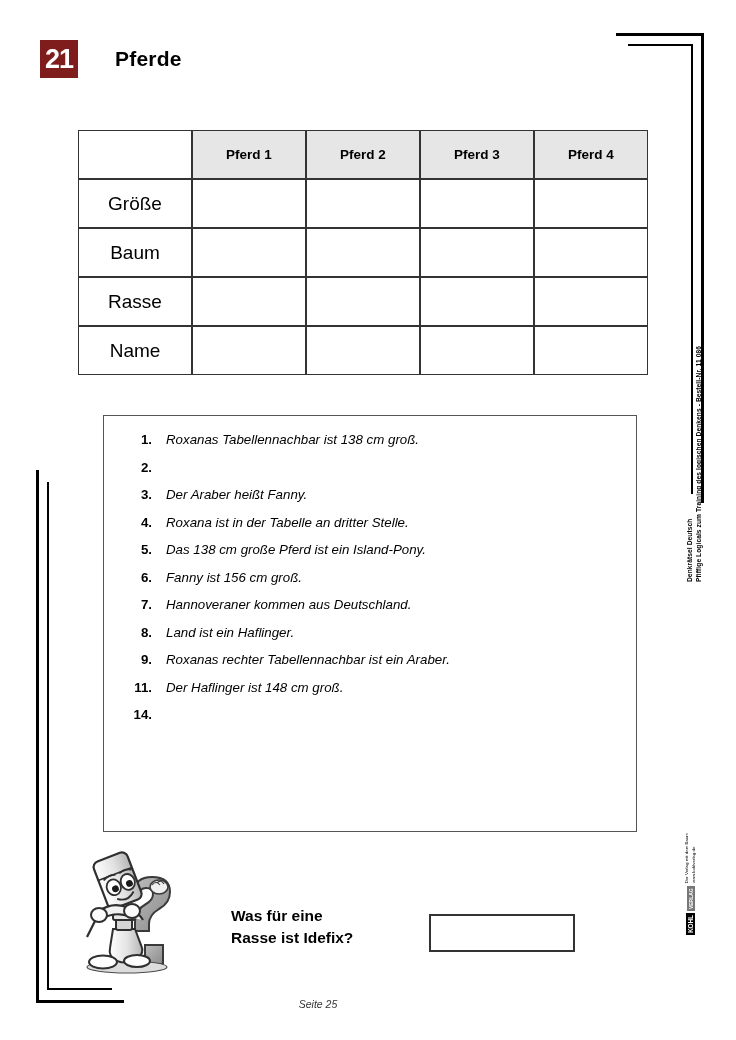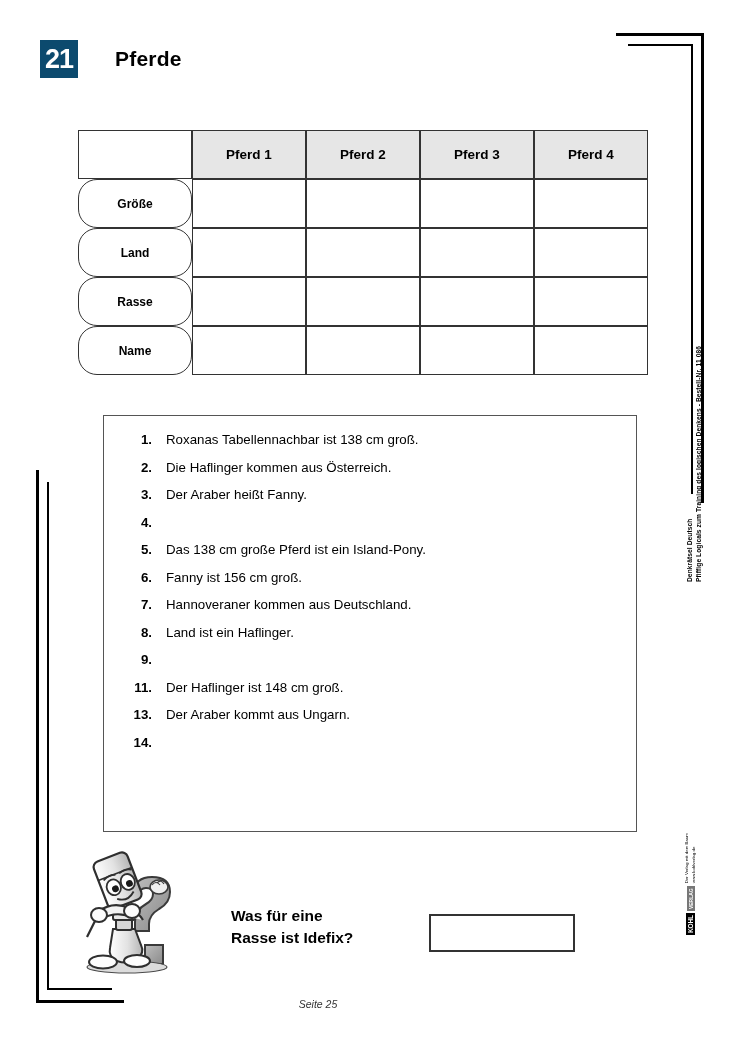--- a/index.html
+++ b/index.html
@@ -49,21 +49,21 @@
   .page-header {
     position: absolute;
     top: 40px;
     left: 40px;
     display: flex;
     align-items: center;
   }
   .exercise-number {
     width: 38px;
     height: 38px;
-    background: #0c4a6e;
+    background: #7f1d1d;
     color: #ffffff;
     font-size: 27px;
     font-weight: bold;
     display: flex;
     align-items: center;
     justify-content: center;
     letter-spacing: -1px;
   }
   .header-title {
     margin-left: 37px;
@@ -94,24 +94,23 @@
     background: #ffffff;
     box-sizing: border-box;
   }
   table.puzzle-grid th {
     background: #e6e6e6;
     font-size: 13.5px;
     font-weight: bold;
   }
   td.row-header {
     background: #e6e6e6;
-    font-size: 12px;
-    font-weight: bold;
+    font-size: 19px;
+    font-weight: normal;
     width: 122px;
-    border-radius: 19px;
   }
   td.corner-blank {
     background: #ffffff;
     border: none;
     width: 122px;
   }
 
   
   .clue-box {
     position: absolute;
@@ -136,20 +135,21 @@
     font-size: 13.3px;
   }
   .clue-num {
     width: 28px;
     text-align: right;
     font-weight: bold;
     flex: 0 0 28px;
   }
   .clue-text {
     margin-left: 14px;
+    font-style: italic;
   }
 
   
   .mascot {
     position: absolute;
     top: 845px;
     left: 75px;
     width: 112px;
     height: 132px;
   }
@@ -269,21 +269,21 @@
       <th>Pferd 4</th>
     </tr>
     <tr>
       <td class="row-header">Größe</td>
       <td></td>
       <td></td>
       <td></td>
       <td></td>
     </tr>
     <tr>
-      <td class="row-header">Land</td>
+      <td class="row-header">Baum</td>
       <td></td>
       <td></td>
       <td></td>
       <td></td>
     </tr>
     <tr>
       <td class="row-header">Rasse</td>
       <td></td>
       <td></td>
       <td></td>
@@ -301,55 +301,52 @@
 </div>
 
 <div class="clue-box">
   <ol class="clue-list">
     <li class="clue-item">
       <span class="clue-num">1.</span>
       <span class="clue-text">Roxanas Tabellennachbar ist 138 cm groß.</span>
     </li>
     <li class="clue-item">
       <span class="clue-num">2.</span>
-      <span class="clue-text">Die Haflinger kommen aus Österreich.</span>
     </li>
     <li class="clue-item">
       <span class="clue-num">3.</span>
       <span class="clue-text">Der Araber heißt Fanny.</span>
     </li>
     <li class="clue-item">
       <span class="clue-num">4.</span>
+      <span class="clue-text">Roxana ist in der Tabelle an dritter Stelle.</span>
     </li>
     <li class="clue-item">
       <span class="clue-num">5.</span>
       <span class="clue-text">Das 138 cm große Pferd ist ein Island-Pony.</span>
     </li>
     <li class="clue-item">
       <span class="clue-num">6.</span>
       <span class="clue-text">Fanny ist 156 cm groß.</span>
     </li>
     <li class="clue-item">
       <span class="clue-num">7.</span>
       <span class="clue-text">Hannoveraner kommen aus Deutschland.</span>
     </li>
     <li class="clue-item">
       <span class="clue-num">8.</span>
       <span class="clue-text">Land ist ein Haflinger.</span>
     </li>
     <li class="clue-item">
       <span class="clue-num">9.</span>
+      <span class="clue-text">Roxanas rechter Tabellennachbar ist ein Araber.</span>
     </li>
     <li class="clue-item">
       <span class="clue-num">11.</span>
       <span class="clue-text">Der Haflinger ist 148 cm groß.</span>
-    </li>
-    <li class="clue-item">
-      <span class="clue-num">13.</span>
-      <span class="clue-text">Der Araber kommt aus Ungarn.</span>
     </li>
     <li class="clue-item">
       <span class="clue-num">14.</span>
     </li>
   </ol>
 </div>
 
 <div class="mascot">
   <svg viewBox="0 0 112 132" width="112" height="132" xmlns="http://www.w3.org/2000/svg">
     <defs>

